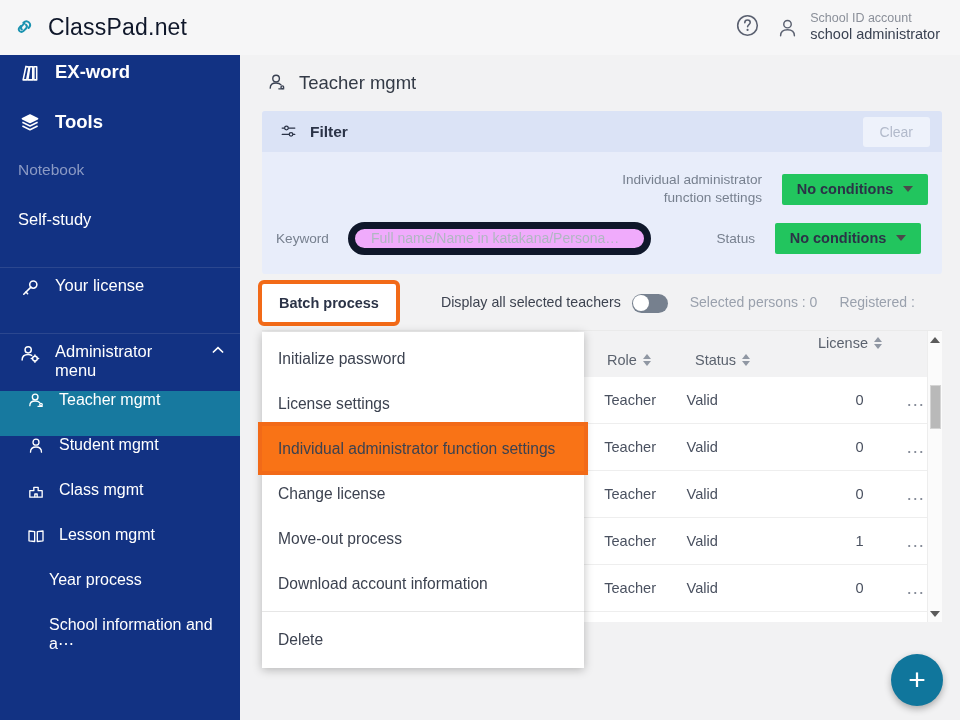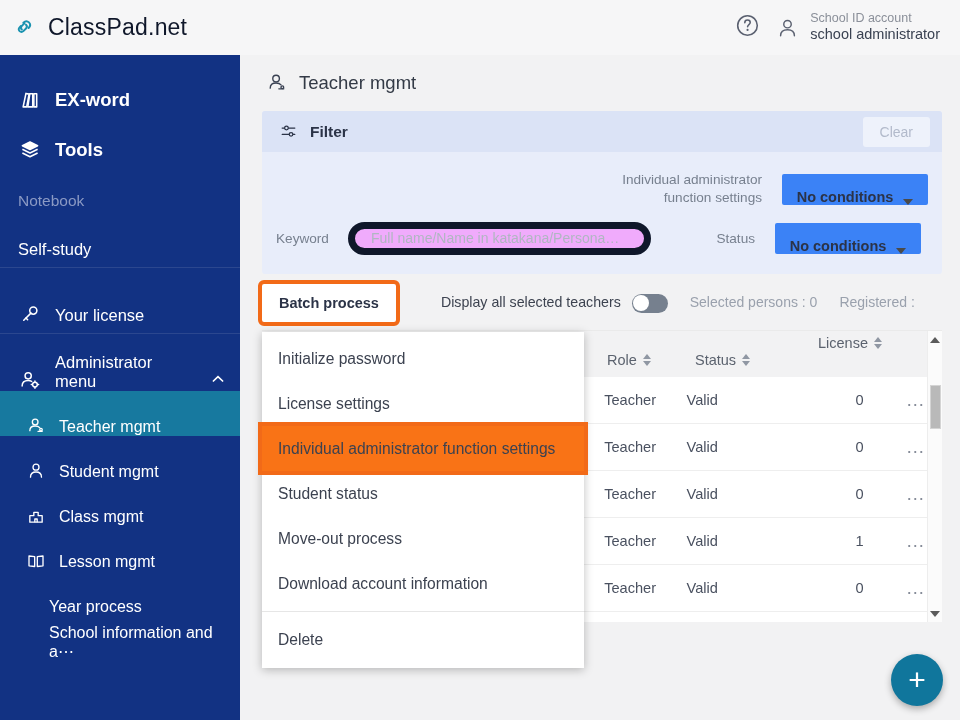--- a/index.html
+++ b/index.html
@@ -29,21 +29,21 @@
   .acct-line1 { font-size: 12.5px; color: #8a8f99; }
   .acct-line2 { font-size: 14.5px; color: #3a4252; }
 
   
   .sidebar {
     position: absolute; top: 55px; left: 0; width: 240px; height: 665px;
     background: #123283;
     color: #fff; overflow: hidden;
   }
   .nav-item {
-    display: flex; align-items: flex-end; gap: 14px;
+    display: flex; align-items: flex-start; gap: 14px;
     height: 49px; padding: 0 14px 0 18px;
     font-size: 17px; color: #ffffff;
   }
   .nav-item.big { font-weight: bold; font-size: 18.5px; height: 50px; }
   .nav-item.dim { color: #8b9ac4; font-size: 15.5px; }
   .nav-item.plain { font-size: 16.5px; }
   .nav-sep { height: 1px; background: #2b478f; margin: 8px 0; }
   .nav-spacer { height: 6px; }
   .nav-item.sub {
     font-size: 16px; padding-left: 26px; gap: 13px; height: 45px;
@@ -89,23 +89,23 @@
   .keyword-label { width: 72px; }
   .kw-input {
     width: 303px; height: 33px; border-radius: 17px;
     border: 7px solid #0f172a; background: #f0abfc;
     padding: 0 16px; font-size: 14px; color: #555; font-family: inherit;
     outline: none;
   }
   .kw-input::placeholder { color: #b0b6c2; }
   .status-label { margin-left: 46px; width: 58px; text-align: right; }
   .dd {
-    width: 146px; height: 31px; background: #3b82f6; border: none;
+    width: 146px; height: 31px; background: #22c55e; border: none;
     border-radius: 2px; margin-left: 20px;
-    display: flex; align-items: flex-end; justify-content: center; gap: 10px;
+    display: flex; align-items: center; justify-content: center; gap: 10px;
     font-size: 14.5px; font-weight: bold; color: #2b3347;
   }
   .caret {
     width: 0; height: 0; border-left: 5.5px solid transparent;
     border-right: 5.5px solid transparent; border-top: 6px solid #4a4a4a;
   }
 
   
   .toolbar {
     position: relative; height: 46px; margin: 6px 0 0 0;
@@ -530,21 +530,21 @@
     <div class="menu-item">
       <span>Initialize password</span>
     </div>
     <div class="menu-item">
       <span>License settings</span>
     </div>
     <div class="menu-item hl">
       <span>Individual administrator function settings</span>
     </div>
     <div class="menu-item">
-      <span>Student status</span>
+      <span>Change license</span>
     </div>
     <div class="menu-item">
       <span>Move-out process</span>
     </div>
     <div class="menu-item">
       <span>Download account information</span>
     </div>
     <div class="menu-div"></div>
     <div class="menu-item">
       <span>Delete</span>

